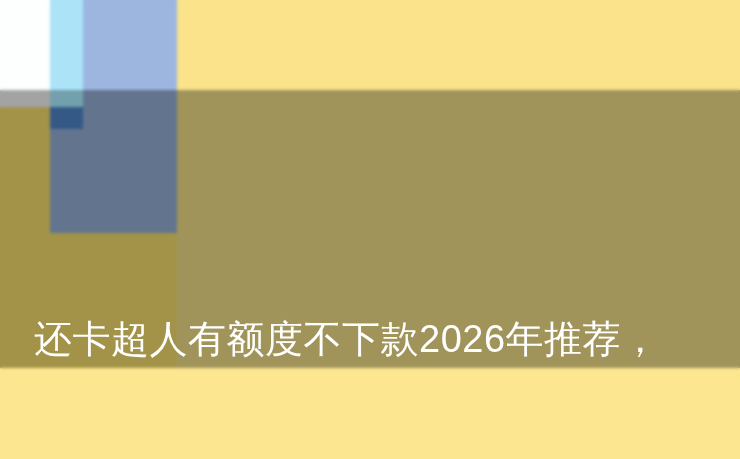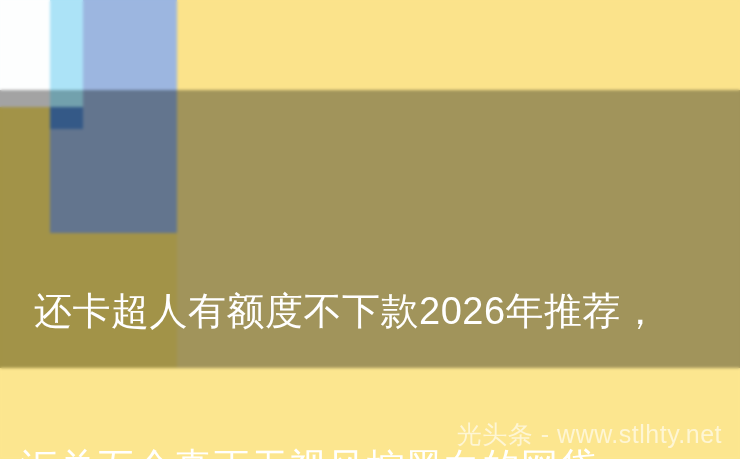--- a/index.html
+++ b/index.html
@@ -155,20 +155,21 @@
     color: #FFFFFF;
     font-size: 38px;
     line-height: 52px;
     font-weight: 400;
     letter-spacing: 0.5px;
     white-space: pre;
   }
 
   #headline .line {
     display: block;
+    margin-top: 28px;
   }
 
   #headline .line-2 {
     margin-left: -14px;
   }
 
   
 
   #watermark {
     position: absolute;
@@ -200,15 +201,14 @@
   <div class="block" id="notch-teal"></div>
   <div class="block" id="notch-dark-blue"></div>
 
   <div class="block" id="blur-veil"></div>
 
   <div id="headline">
     <span class="line line-1">还卡超人有额度不下款2026年推荐，</span>
     <span class="line line-2">汇总五个真正无视风控黑白的网贷app</span>
   </div>
 
-  <div id="watermark">光头条 - www.stlhty.net</div>
 
 </div>
 
 </body></html>

